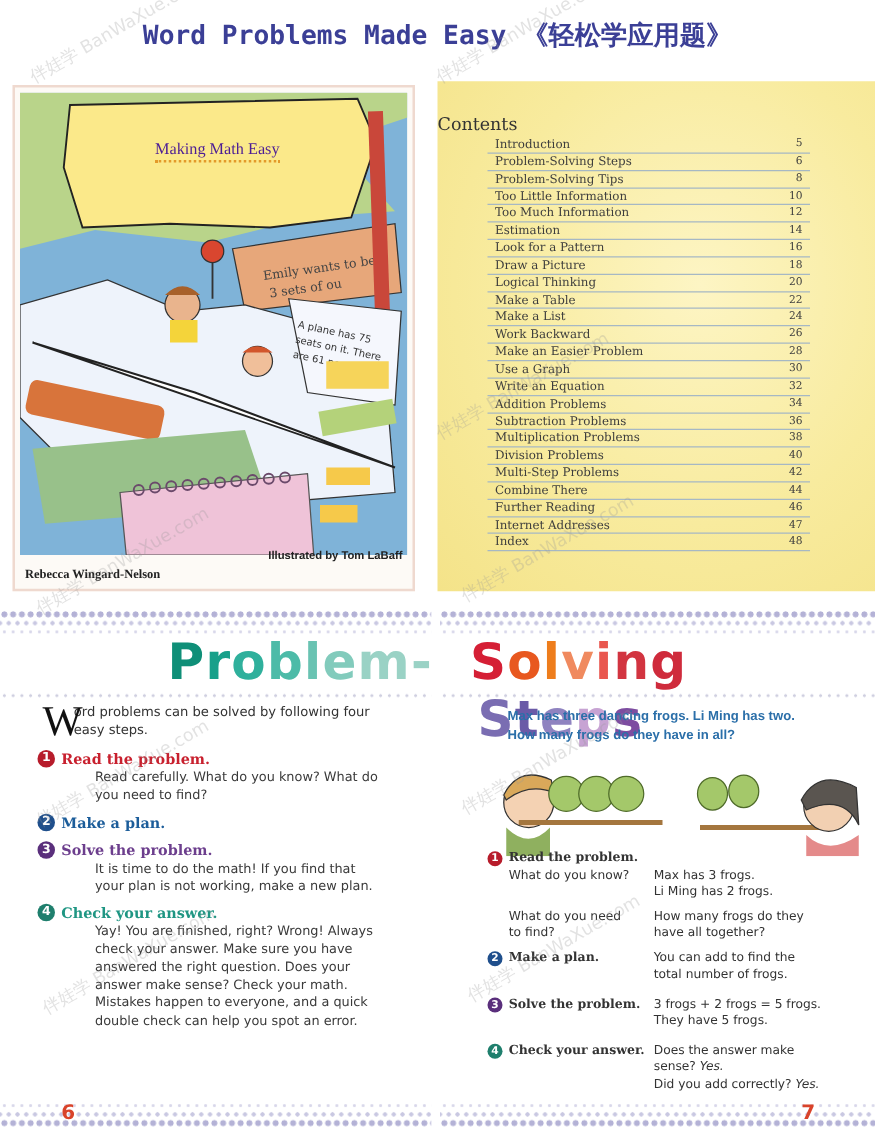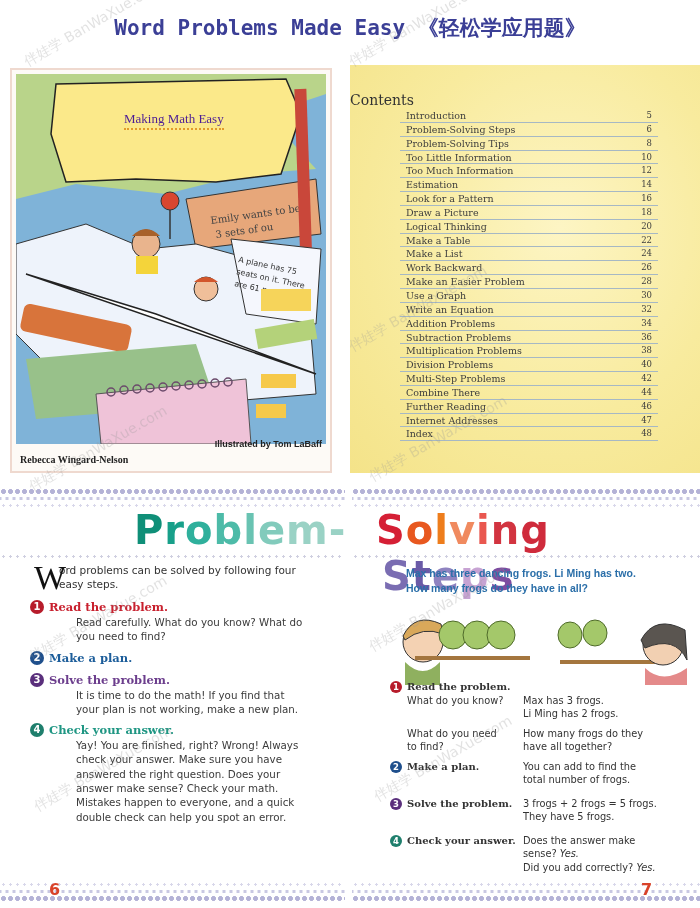--- a/index.html
+++ b/index.html
@@ -36,21 +36,21 @@
 
   
   .toc {
     position: absolute; left: 350px; top: 65px; width: 350px; height: 408px;
     background: radial-gradient(ellipse at 60% 40%, #fdf5c4 0%, #f8eb9e 55%, #f4e389 100%);
   }
   .toc-title {
     position: absolute; left: 0; top: 27px; width: 350px; text-align: left;
     font-family: "DejaVu Serif", serif; font-size: 14px; color: #333;
   }
-  .toc-list { position: absolute; left: 50px; top: 44px; width: 258px; list-style: none; }
+  .toc-list { position: absolute; left: 40px; top: 44px; width: 258px; list-style: none; }
   .toc-item {
     display: flex; justify-content: space-between; height: 13.85px; line-height: 13px;
     border-bottom: 1px solid #a6b8c4; font-family: "DejaVu Serif", serif; font-size: 9.5px; color: #3d3d3d;
     padding: 0 6px;
   }
   .toc-item .pg { font-size: 8.5px; }
 
   
   .dots {
     position: absolute; height: 22px;

